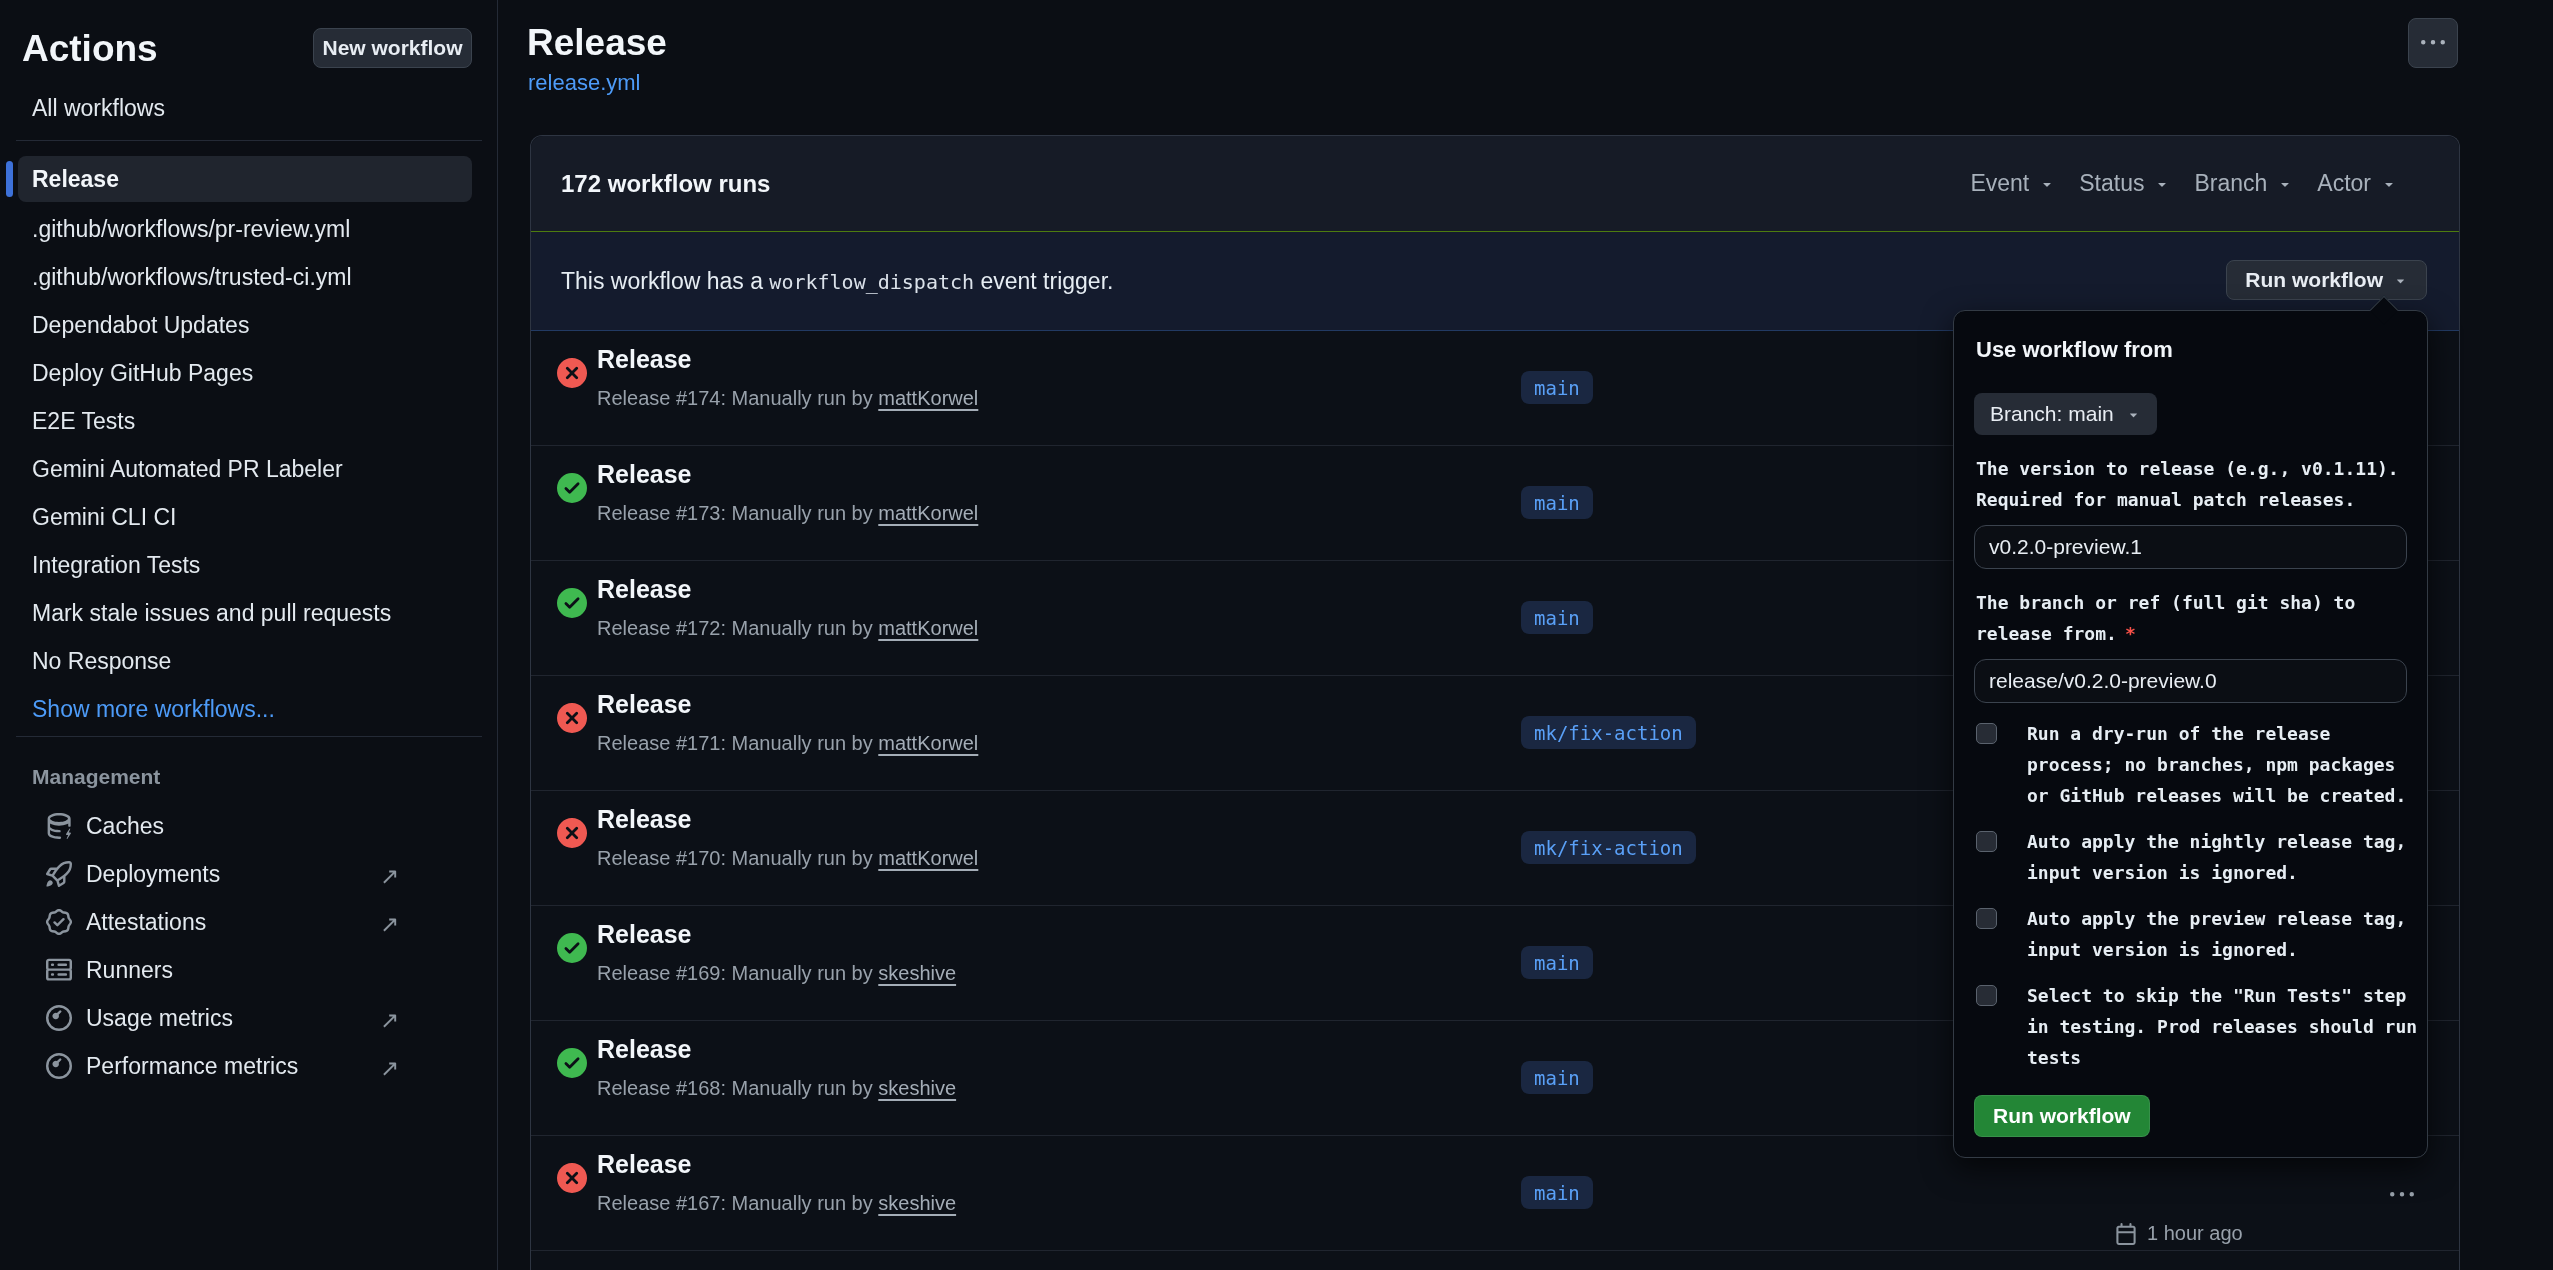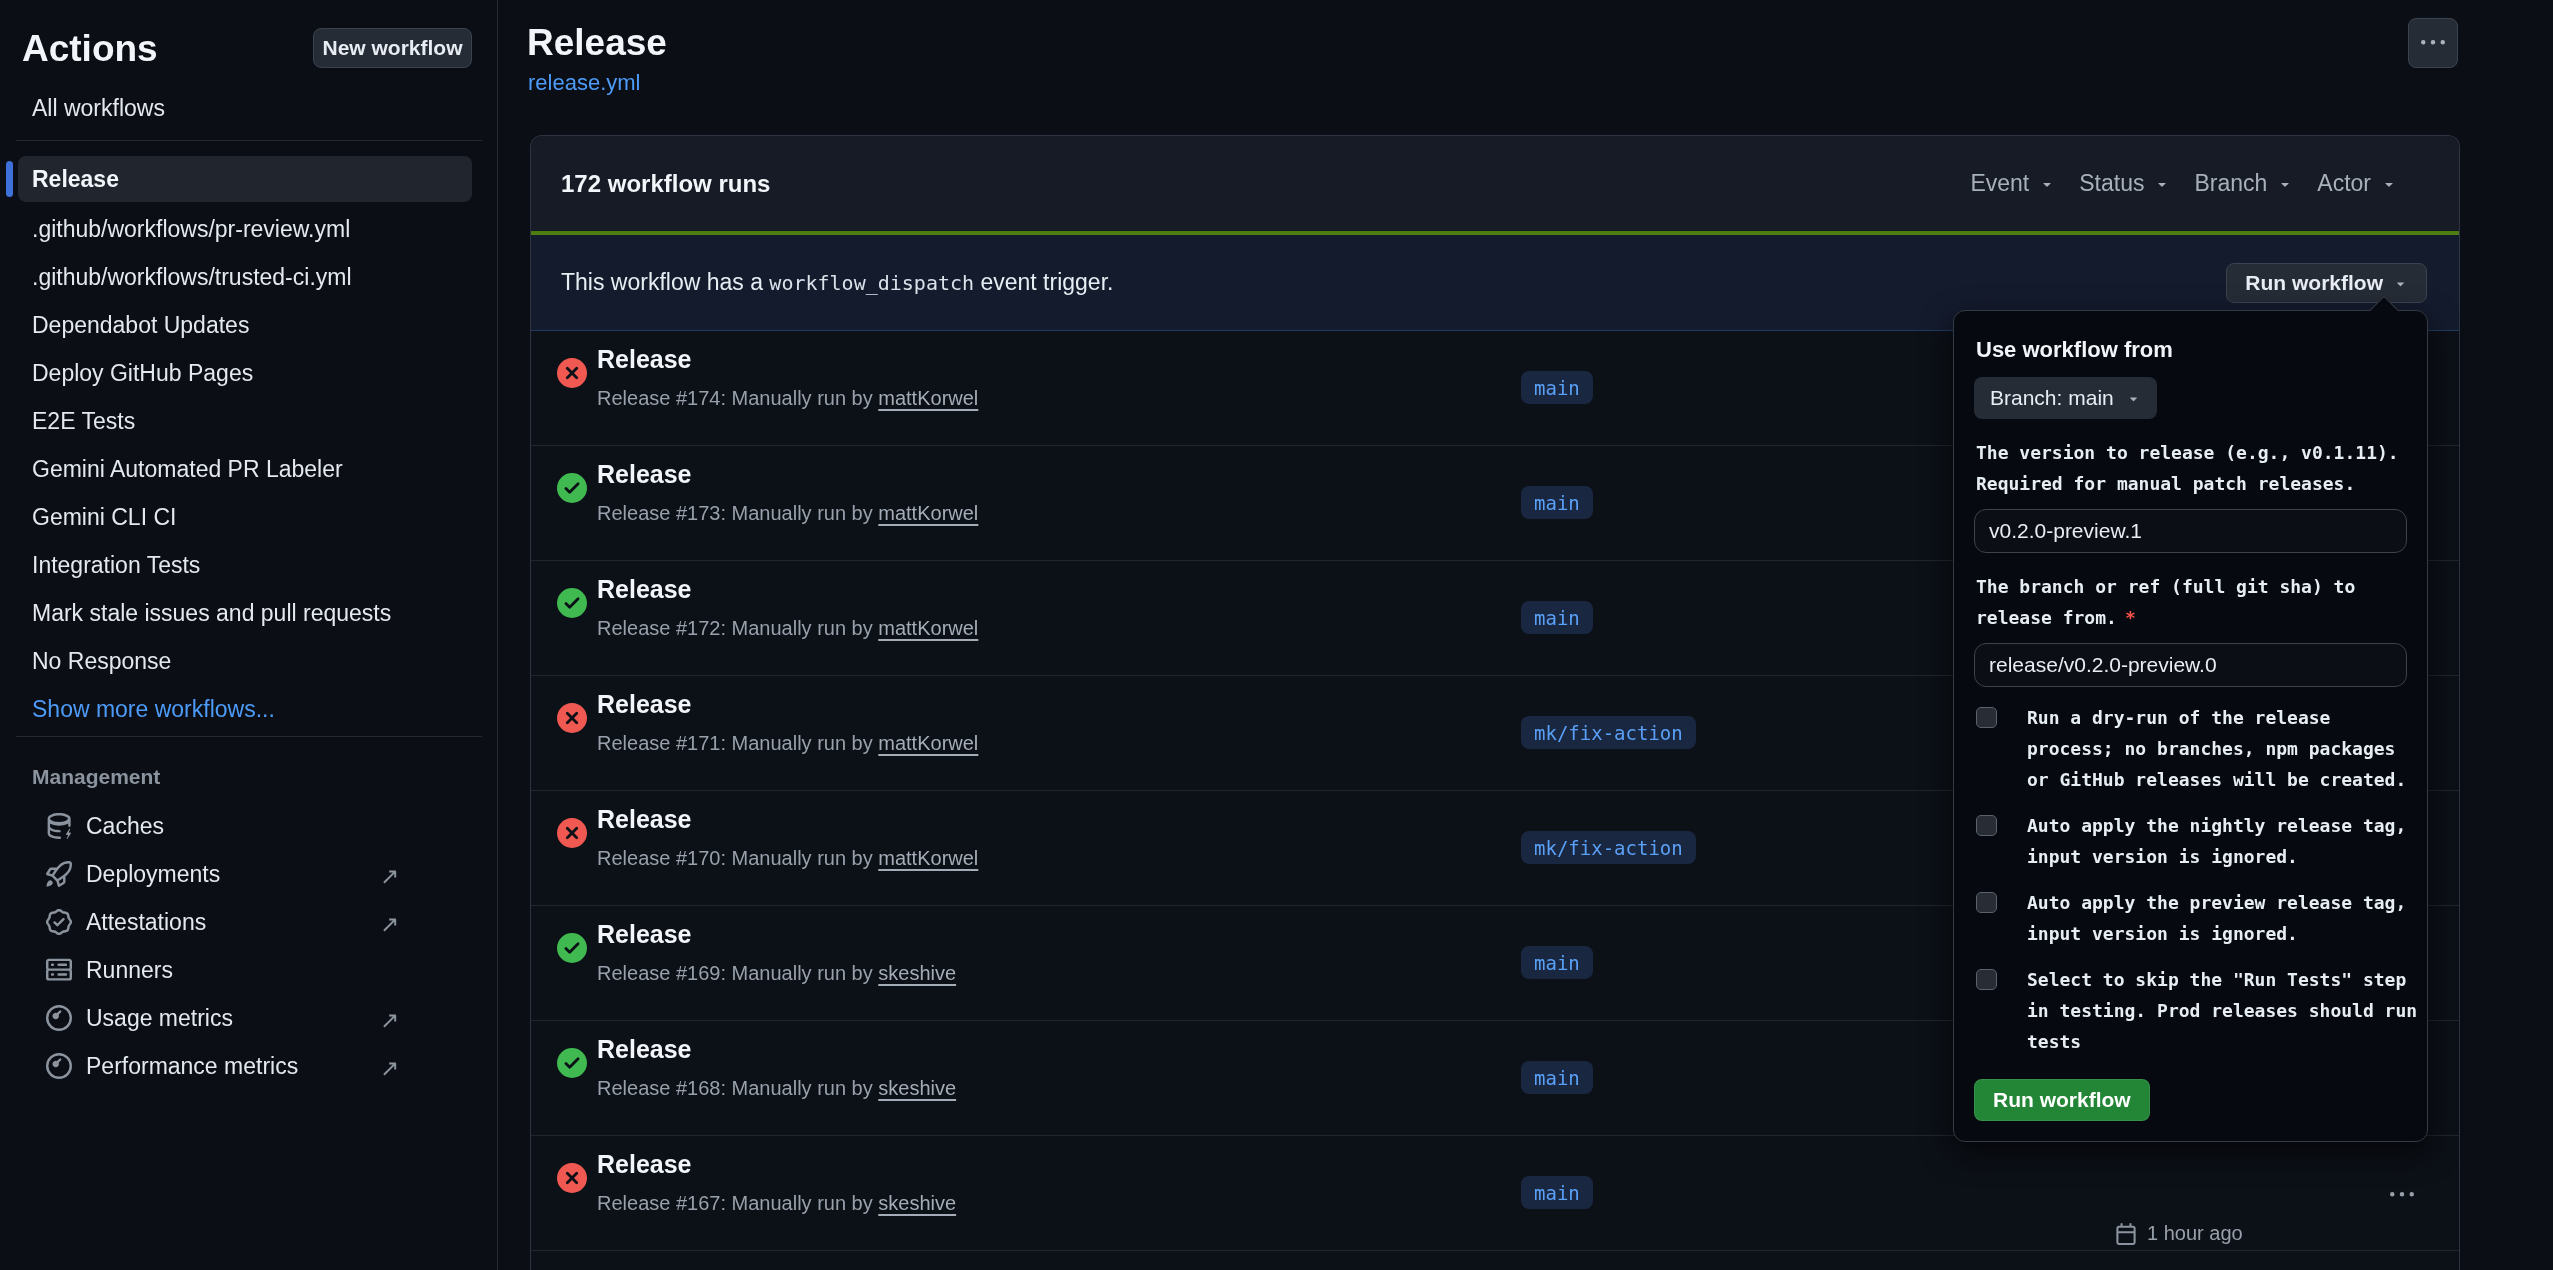--- a/index.html
+++ b/index.html
@@ -56,21 +56,21 @@
                 border:1px solid #2e3542; border-bottom:none; border-radius:12px 12px 0 0;
                 background:#0c1017; }
   .panel-header { position:relative; height:95px; background:#161b26; border-radius:12px 12px 0 0;
                   display:flex; align-items:center; }
   .runs-count { margin-left:30px; font-size:24px; font-weight:700; color:#f2f6fa; }
   .filters { margin-left:auto; margin-right:62px; display:flex; gap:24px; }
   .filter-dd { display:flex; align-items:center; gap:10px; font-size:23px; color:#a8b1bb; cursor:pointer; }
   .filter-dd .ci { width:16px; height:16px; color:#a8b1bb; }
 
   .banner { position:relative; height:100px; background:#141b2d;
-            border-top:4px solid #4d7c0f; border-bottom:1px solid #223a63;
+            border-top:1px solid #4d7c0f; border-bottom:1px solid #223a63;
             display:flex; align-items:center; }
   .banner-text { margin-left:30px; font-size:23px; color:#e6edf3; }
   .banner-text code { font-family:"DejaVu Sans Mono", monospace; font-size:20px; color:#dbe2ea; }
   .banner-run-btn { position:absolute; right:32px; top:28px; height:40px; padding:0 18px; gap:10px; }
   .banner-run-btn .ci { width:15px; height:15px; color:#aab2bc; }
 
   .run-row { position:relative; height:115px; border-bottom:1px solid #20252f; }
   .run-status { position:absolute; left:26px; top:27px; width:30px; height:30px; }
   .run-status.ok { color:#3fb950; }
   .run-status.fail { color:#ef5952; }
@@ -91,21 +91,21 @@
   
   .dispatch { position:absolute; left:1953px; top:310px; width:475px;
               background:#06090f; border:1px solid #333b45; border-radius:12px;
               box-shadow:0 10px 30px rgba(0,0,0,0.65); padding:20px; z-index:10; }
   .dispatch .notch { position:absolute; left:420px; top:-11px; width:20px; height:20px;
               background:#06090f; border-left:1px solid #333b45; border-top:1px solid #333b45;
               transform:rotate(45deg); }
   .d-title { font-size:22px; font-weight:700; color:#f2f6fa; margin:6px 0 14px 2px; }
   .d-branch-btn { display:inline-flex; align-items:center; gap:12px; height:42px; padding:8px 16px;
               background:#262c36; border:none; border-radius:8px; color:#e8edf3;
-              font-size:21px; font-family:"Liberation Sans", sans-serif; cursor:pointer; }
+              font-size:21px; font-family:"Liberation Sans", sans-serif; cursor:pointer;margin-top:16px; }
   .d-branch-btn .ci { width:15px; height:15px; color:#aab2bc; }
   .mono-help { margin-top:18px; margin-left:2px; }
   .mono-line { font-family:"DejaVu Sans Mono", monospace; font-weight:700; font-size:18px;
                line-height:31px; color:#e6edf3; white-space:nowrap; }
   .required { color:#f85149; margin-left:8px; font-weight:700; }
   .d-input { margin-top:10px; width:100%; height:44px; background:#0b0e14;
              border:1px solid #3b434e; border-radius:12px; padding:0 14px;
              font-size:21px; color:#e8edf3; font-family:"Liberation Sans", sans-serif; outline:none; }
   .d-check { display:flex; margin-top:15px; margin-left:2px; }
   .d-checkbox { flex:none; width:21px; height:21px; margin-top:5px; background:#272c35;

